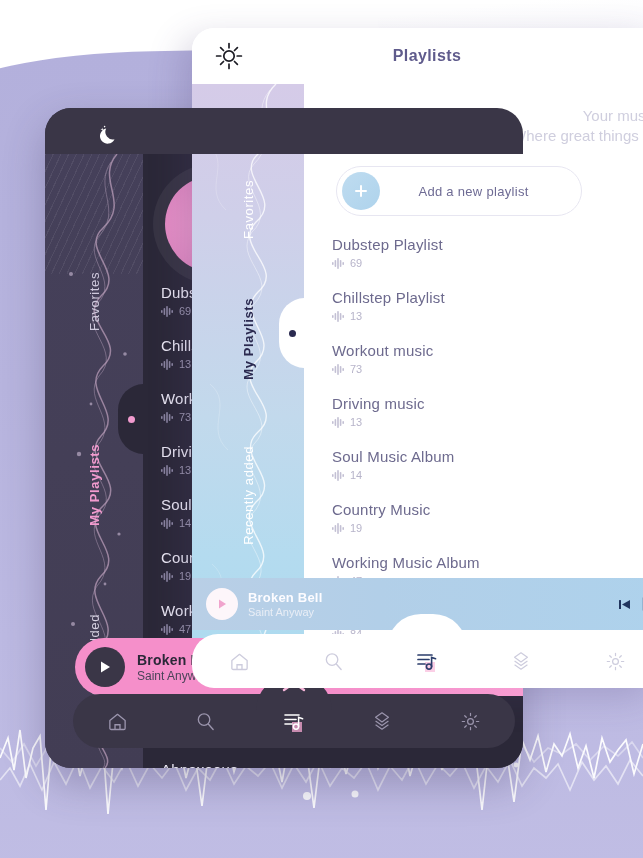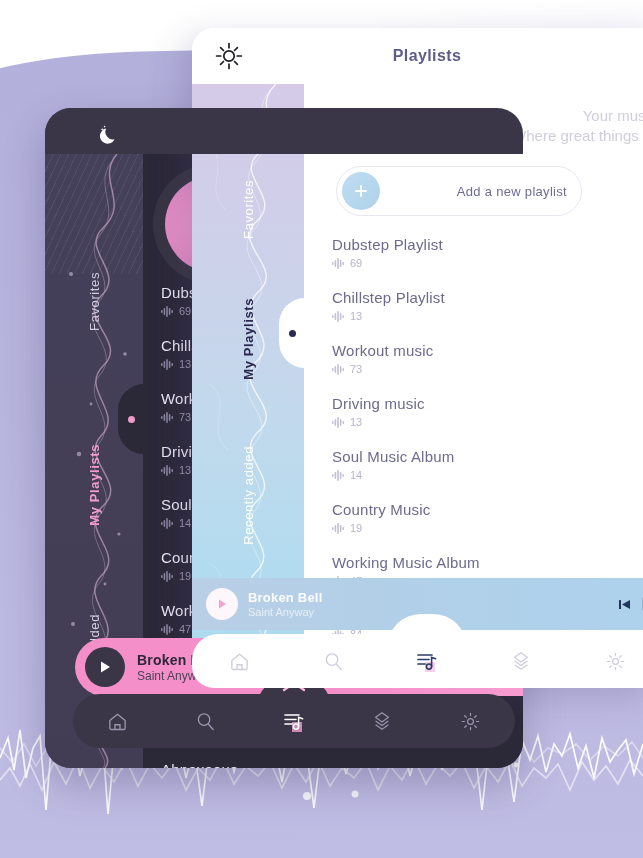--- a/index.html
+++ b/index.html
@@ -134,21 +134,21 @@
     font-size:15px;color:#cfcede;white-space:nowrap;
   }
   .addbtn{
     position:absolute;left:32px;top:82px;width:244px;height:48px;
     border:1px solid #e7e6f1;border-radius:26px;background:#fff;
     display:flex;align-items:center;
   }
   .plus-c{width:38px;height:38px;border-radius:50%;margin-left:5px;flex:0 0 auto;
     background:linear-gradient(135deg,#bfdcf0 0%,#aed3ec 100%);
     display:flex;align-items:center;justify-content:center;}
-  .addlbl{flex:1;text-align:right;font-size:13px;color:#6e6b94;letter-spacing:.3px;padding-right:14px;}
+  .addlbl{flex:1;text-align:center;font-size:13px;color:#6e6b94;letter-spacing:.3px;padding-right:14px;}
   .light-list{position:absolute;left:28px;top:152px;right:10px;}
   .light-list .it{margin-bottom:20px;}
   .light-list .nm{font-size:15px;color:#6d6a8e;letter-spacing:.2px;}
   .light-list .ct{font-size:11px;color:#b7b4ca;margin-top:4px;display:flex;align-items:center;gap:5px;}
   .notch-l{
     position:absolute;right:-1px;width:26px;height:70px;background:#ffffff;
     border-top-left-radius:26px;border-bottom-left-radius:26px;
   }
   .notch-l i{position:absolute;right:9px;top:50%;margin-top:-3px;width:7px;height:7px;border-radius:50%;background:#2b2a50;display:block;}
 

